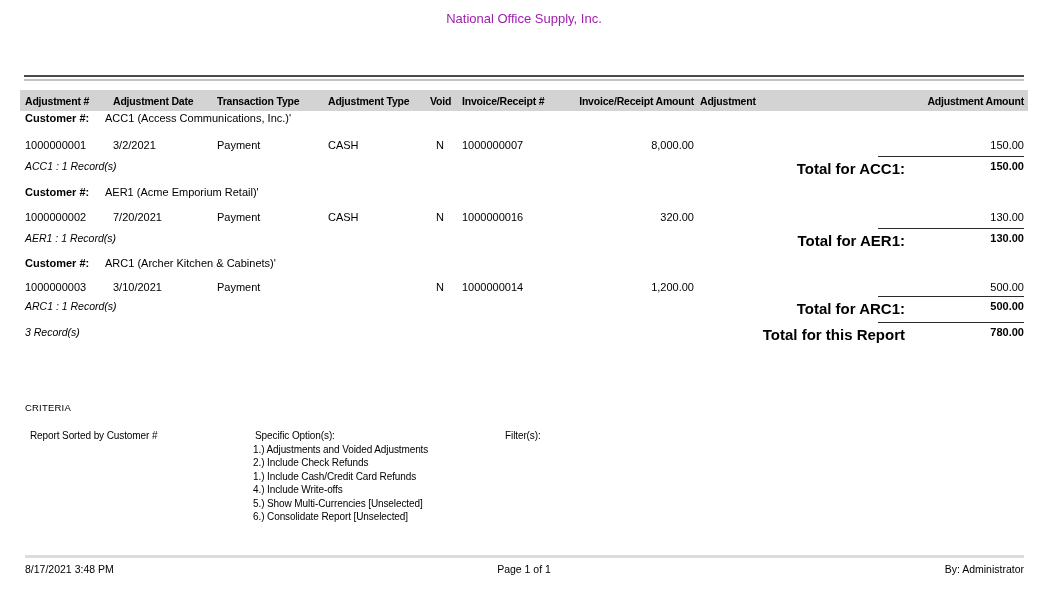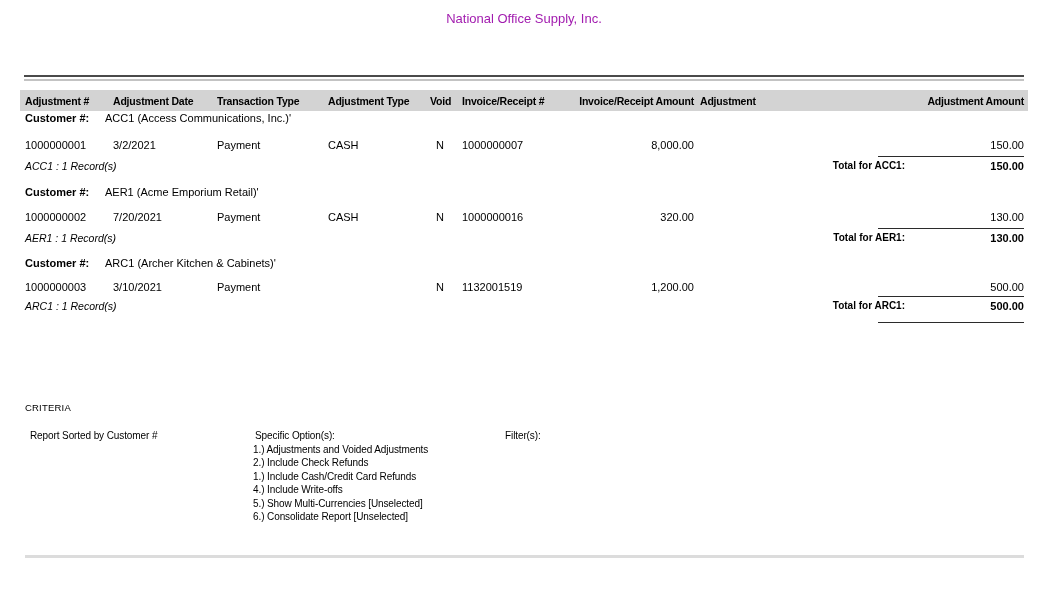--- a/index.html
+++ b/index.html
@@ -20,21 +20,21 @@
   .row { left:0; right:0; height:14px; font-size:11px; }
   .row span { position:absolute; white-space:nowrap; }
   .c1 { left:25px; } .c2 { left:113px; } .c3 { left:217px; } .c4 { left:320px;margin-left:8px; }
   .c5 { left:430px; } .c5d { left:436px; } .c6 { left:462px; }
   .c7 { right:354px; text-align:right; } .c8 { left:700px; }
   .c9 { right:24px; text-align:right; }
   .customer-line { left:0; right:0; height:15px; font-size:11px; }
   .customer-line .lbl { position:absolute; left:25px; font-weight:bold; }
   .customer-line .val { position:absolute; left:92px;margin-left:13px; }
   .rec { position:absolute; left:25px; font-size:10.5px; font-style:italic; white-space:nowrap; }
-  .total-lbl { position:absolute; right:143px; font-size:10px; font-weight:bold; white-space:nowrap; }
+  .total-lbl { position:absolute; right:143px; font-size:15px; font-weight:bold; white-space:nowrap; }
   .total-amt { position:absolute; right:24px; font-size:11px; font-weight:bold; white-space:nowrap; }
   .overline { position:absolute; left:878px; right:24px; height:1px; background:#2b2b2b; }
   .criteria-heading { top:402px; left:25px; font-size:9.5px; letter-spacing:0.2px; }
   .crit { font-size:10px; white-space:nowrap; letter-spacing:-0.1px; }
   .options-list { top:443px; left:253px; font-size:10px; line-height:13.4px; letter-spacing:-0.1px; }
   .footer-rule { top:555px; left:25px; width:999px; height:3px; background:#dcdcdc; }
   .footer { top:563px; left:0; right:0; height:14px; font-size:10.5px; }
   .footer .f-left { position:absolute; left:25px; }
   .footer .f-center { position:absolute; left:0; right:0; text-align:center; }
   .footer .f-right { position:absolute; right:24px; text-align:right; }
@@ -108,42 +108,52 @@
   <div class="abs customer-line" style="top:257px">
     <span class="lbl">Customer #:</span>
     <span class="val">ARC1 (Archer Kitchen &amp; Cabinets)'</span>
   </div>
   <div class="abs row" style="top:281px">
     <span class="c1">1000000003</span>
     <span class="c2">3/10/2021</span>
     <span class="c3">Payment</span>
     <span class="c4"></span>
     <span class="c5d">N</span>
-    <span class="c6">1132001519</span>
+    <span class="c6">1000000014</span>
     <span class="c7">1,200.00</span>
     <span class="c8"></span>
     <span class="c9">500.00</span>
   </div>
   <div class="overline" style="top:296px"></div>
   <div class="abs row" style="top:300px">
     <span class="rec">ARC1 : 1 Record(s)</span>
     <span class="total-lbl">Total for ARC1:</span>
     <span class="total-amt">500.00</span>
   </div>
 
   <div class="overline" style="top:322px"></div>
+  <div class="abs row" style="top:326px">
+    <span class="rec">3 Record(s)</span>
+    <span class="total-lbl">Total for this Report</span>
+    <span class="total-amt">780.00</span>
+  </div>
 
   <div class="abs criteria-heading">CRITERIA</div>
   <div class="abs crit" style="top:430px; left:30px">Report Sorted by Customer #</div>
   <div class="abs crit" style="top:430px; left:255px">Specific Option(s):</div>
   <div class="abs options-list">
     <div>1.) Adjustments and Voided Adjustments</div>
     <div>2.) Include Check Refunds</div>
     <div>1.) Include Cash/Credit Card Refunds</div>
     <div>4.) Include Write-offs</div>
     <div>5.) Show Multi-Currencies [Unselected]</div>
     <div>6.) Consolidate Report [Unselected]</div>
   </div>
   <div class="abs crit" style="top:430px; left:505px">Filter(s):</div>
 
   <div class="abs footer-rule"></div>
+  <div class="abs footer">
+    <span class="f-left">8/17/2021 3:48 PM</span>
+    <span class="f-center">Page 1 of 1</span>
+    <span class="f-right">By: Administrator</span>
+  </div>
 
 </div>
 
 </body></html>

